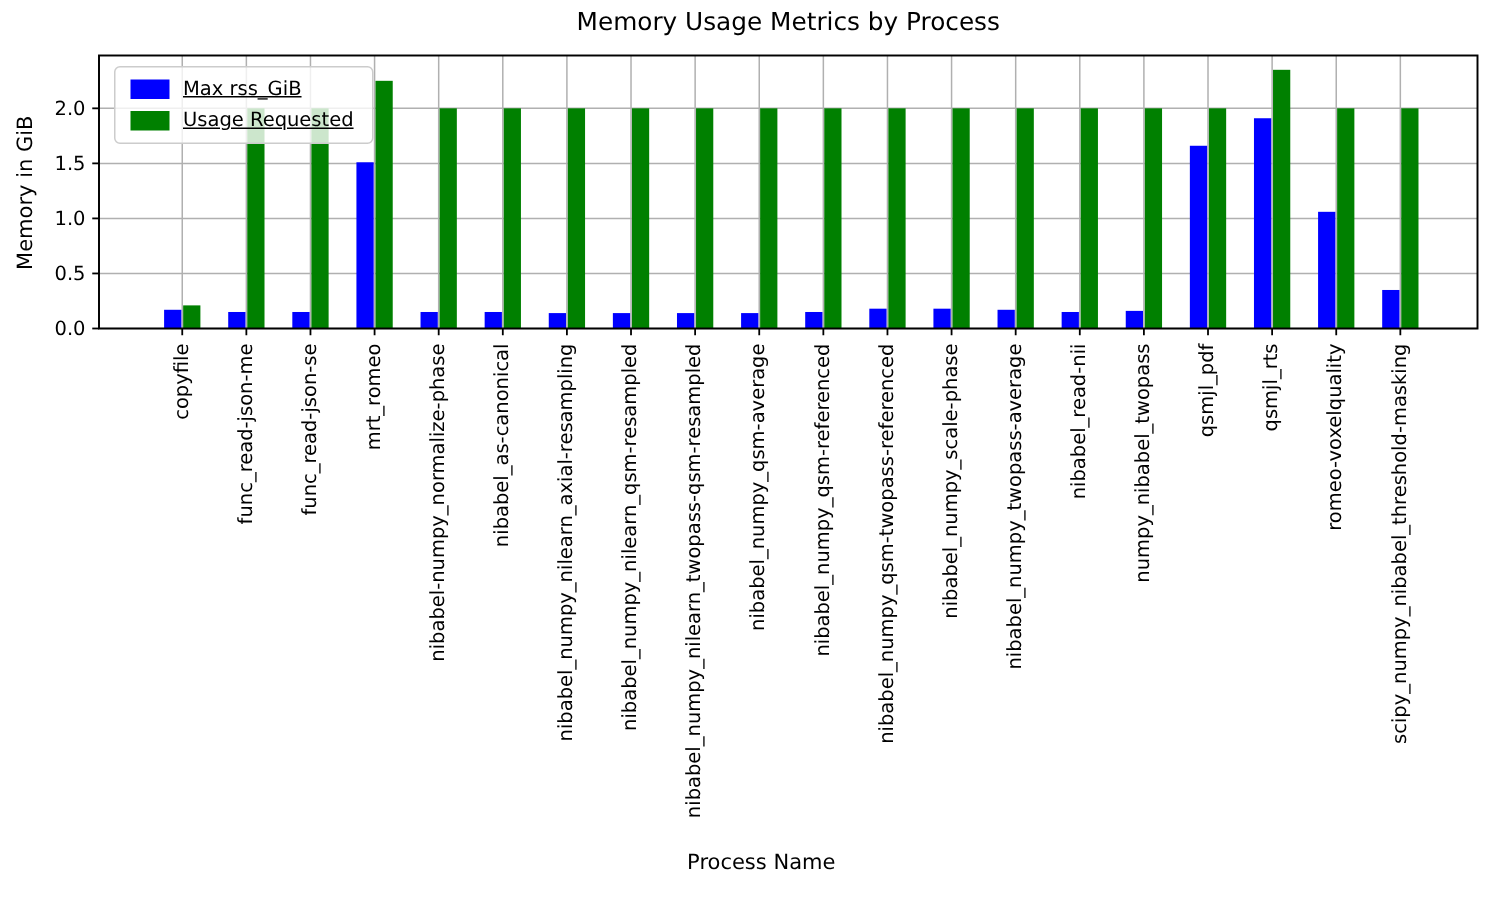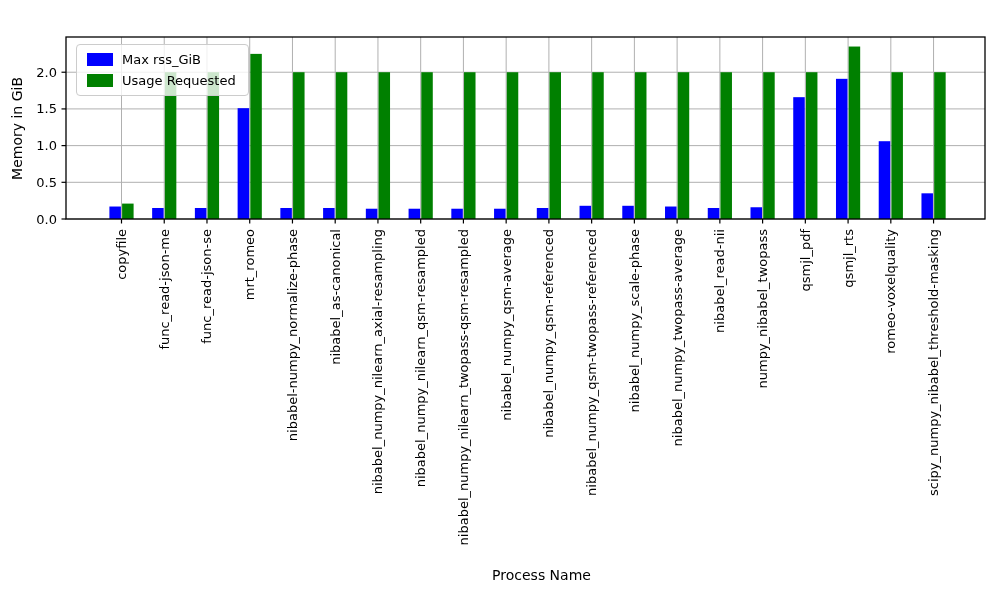--- a/index.html
+++ b/index.html
@@ -8,48 +8,49 @@
     width:1000px;height:600px;
     background:#ffffff;
     font-family:"DejaVu Sans", sans-serif;
     overflow:hidden;
   }
   #chart-title{
     position:absolute;left:66px;top:5px;width:919px;
     text-align:center;font-size:16.5px;color:#000;
   }
   #x-axis-label{
-    position:absolute;left:82px;top:567px;width:919px;
+    position:absolute;left:48px;top:567px;width:919px;
     text-align:center;font-size:14px;color:#000;
   }
   #y-axis-label-wrap{
     position:absolute;left:0px;top:37px;height:182px;width:34px;
     display:flex;align-items:center;justify-content:center;
   }
   #y-axis-label{
     writing-mode:vertical-rl;transform:rotate(180deg);
     font-size:14px;color:#000;white-space:nowrap;
   }
   #legend{
     position:absolute;left:76px;top:44px;
     background:rgba(255,255,255,0.8);
     border:1px solid #cccccc;border-radius:4px;
     padding:7px 12px 7px 10px;
     display:flex;flex-direction:column;gap:6px;
     z-index:5;
   }
   .legend-item{display:flex;align-items:center;gap:9px;}
   .legend-swatch{display:inline-block;width:26px;height:13px;}
-  .legend-label{font-size:13px;color:#000;white-space:nowrap;}
+  .legend-label{font-size:13px;color:#000;white-space:nowrap;text-decoration:underline;}
   svg text{font-family:"DejaVu Sans", sans-serif;}
 </style>
 </head>
 <body>
 
 <div id="figure">
+  <div id="chart-title">Memory Usage Metrics by Process</div>
 
   <div id="y-axis-label-wrap">
     <span id="y-axis-label">Memory in GiB</span>
   </div>
 
   <svg id="plot-svg" width="1000" height="600" viewBox="0 0 1000 600">
       <rect x="66" y="37" width="919" height="182" fill="#ffffff"></rect>
       <line x1="66" y1="219" x2="985" y2="219" stroke="#b0b0b0" stroke-width="1"></line>
       <line x1="66" y1="182.30645161290323" x2="985" y2="182.30645161290323" stroke="#b0b0b0" stroke-width="1"></line>
       <line x1="66" y1="145.61290322580646" x2="985" y2="145.61290322580646" stroke="#b0b0b0" stroke-width="1"></line>

